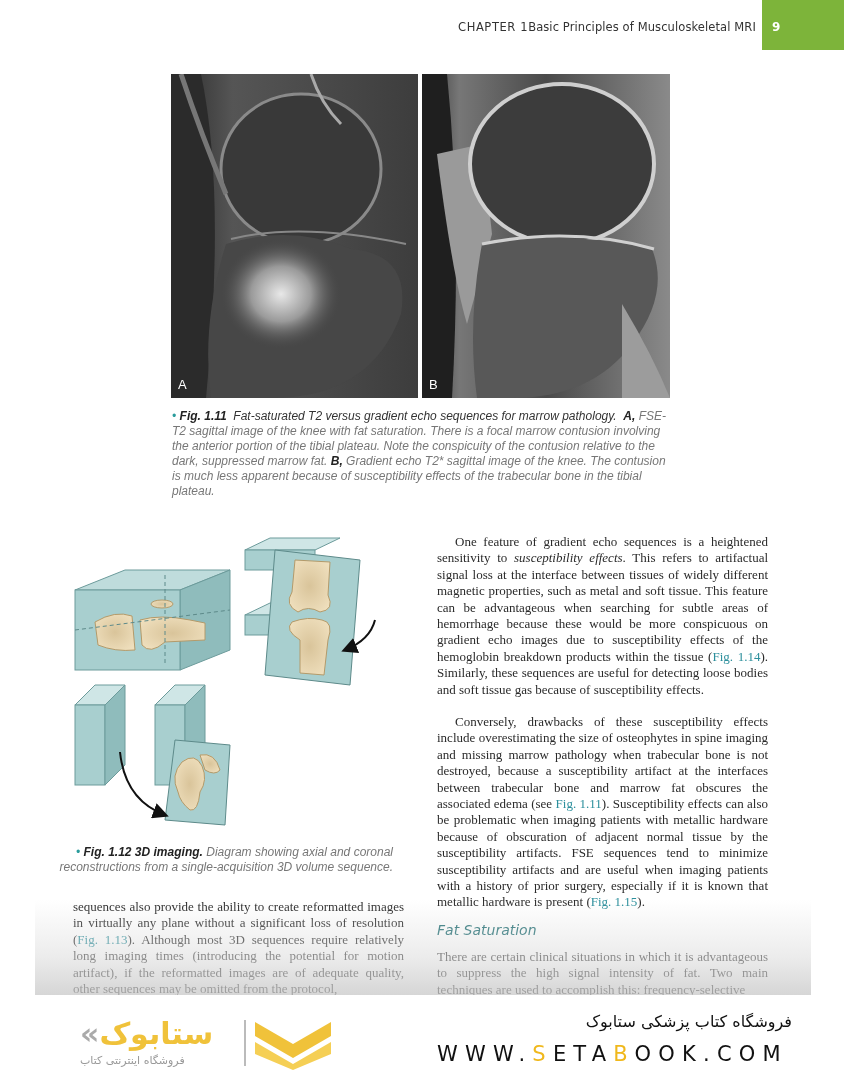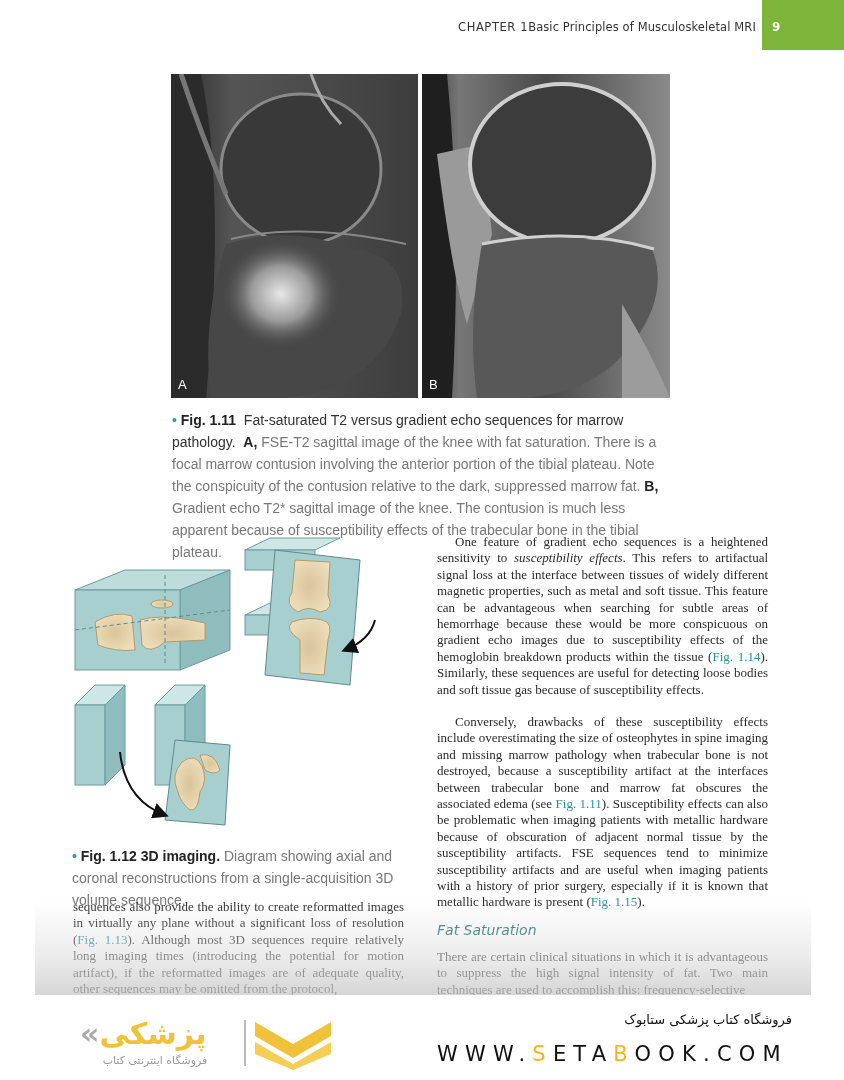--- a/index.html
+++ b/index.html
@@ -8,45 +8,45 @@
   .header-text { left:458px; top:20px; font-family:"DejaVu Sans", sans-serif; font-size:11.5px; color:#333; letter-spacing:0.1px; white-space:nowrap; }
   .header-text .chap { letter-spacing:0.6px; }
   .pagebox { left:762px; top:0; width:82px; height:50px; background:#7db43a; }
   .pagebox span { position:absolute; left:10px; top:20px; font-family:"DejaVu Sans", sans-serif; font-weight:bold; font-size:12px; color:#fff; }
 
   .mri { top:74px; height:324px; background:#3a3a3a; overflow:hidden; }
   .mri-a { left:171px; width:247px; }
   .mri-b { left:422px; width:248px; }
   .mri-label { position:absolute; left:7px; bottom:6px; font-family:"Liberation Sans", sans-serif; font-size:13px; color:#fff; }
 
-  .caption { font-family:"Liberation Sans", sans-serif; font-size:14px; line-height:22px; color:#777; }
+  .caption { font-family:"Liberation Sans", sans-serif; font-size:12px; line-height:15px; color:#777;font-style:italic; }
   .caption b { color:#222; font-weight:bold; }
   .caption .b2 { color:#333; }
   .cap111 { left:172px; top:409px; width:500px; }
-  .cap112 { left:72px; top:845px; width:338px; }
+  .cap112 { left:55px; top:845px; width:338px;text-align:right; }
   .bullet { color:#2a9c9c; }
 
   .body-text { font-size:13px; line-height:16.4px; color:#2a2a2a; text-align:justify; }
   .col-r { left:437px; width:331px; }
   .col-l { left:73px; width:331px; }
   .p1 { top:534px; text-indent:18px; }
   .p2 { top:714px; text-indent:18px; }
   .p3 { top:949px; }
   .pleft { top:899px; }
   .link { color:#2c8f9c; }
   .h-fat { left:437px; top:922px; font-family:"DejaVu Sans", sans-serif; font-style:italic; font-size:14px; color:#1f6e73; }
 
   .fade { left:35px; top:900px; width:776px; height:95px; background:linear-gradient(to bottom, rgba(255,255,255,0) 0%, rgba(220,220,220,0.55) 60%, rgba(200,200,200,0.75) 100%); pointer-events:none; }
 
   .footer { left:0; top:995px; width:844px; height:85px; background:#fff; }
   .logo-chev { left:253px; top:1020px; }
   .logo-div { left:244px; top:1020px; width:2px; height:46px; background:#bbb; }
   .logo-word { left:80px; top:1016px; font-family:"DejaVu Sans", sans-serif; font-weight:bold; font-size:30px; letter-spacing:-1px; }
-  .logo-sub { left:80px; top:1054px; font-family:"DejaVu Sans", sans-serif; font-size:11px; color:#999; width:150px; text-align:center; direction:rtl; }
-  .shop-fa { left:520px; top:1012px; width:272px; text-align:right; font-family:"DejaVu Sans", sans-serif; font-size:13px; color:#111; direction:rtl; }
+  .logo-sub { left:80px; top:1054px; font-family:"DejaVu Sans", sans-serif; font-size:11px; color:#999; width:150px; text-align:left; direction:rtl; }
+  .shop-fa { left:520px; top:1012px; width:272px; text-align:right; font-family:"DejaVu Sans", sans-serif; font-size:16px; color:#111; direction:rtl; }
   .shop-url { left:437px; top:1042px; font-family:"DejaVu Sans", sans-serif; font-size:21px; letter-spacing:7.2px; color:#111; white-space:nowrap; }
   .shop-url .hl { color:#f0b81c; }
 </style>
 </head>
 <body>
 
 <div class="abs header-text">
   <span class="chap">CHAPTER 1</span><span>Basic Principles of Musculoskeletal MRI</span>
 </div>
 <div class="abs pagebox">
@@ -182,19 +182,19 @@
 
 <div class="abs fade"></div>
 
 <div class="abs footer"></div>
 <svg class="abs logo-chev" width="80" height="50">
   <path d="M2 2 L40 24 L78 2 L78 16 L40 38 L2 16 Z" fill="#f0c23a"></path>
   <path d="M2 22 L40 44 L78 22 L78 34 L40 50 L2 34 Z" fill="#f5cf55"></path>
 </svg>
 <div class="abs logo-div"></div>
 <div class="abs logo-word">
-  <span style="color:#aaa;">«</span><span style="color:#f0c23a;">پزشکی</span>
+  <span style="color:#aaa;">«</span><span style="color:#f0c23a;">ستابوک</span>
 </div>
 <div class="abs logo-sub">فروشگاه اینترنتی کتاب</div>
 <div class="abs shop-fa">فروشگاه کتاب پزشکی ستابوک</div>
 <div class="abs shop-url">
   <span>WWW.</span><span class="hl">S</span><span>ETA</span><span class="hl">B</span><span>OOK.COM</span>
 </div>
 
 </body></html>

